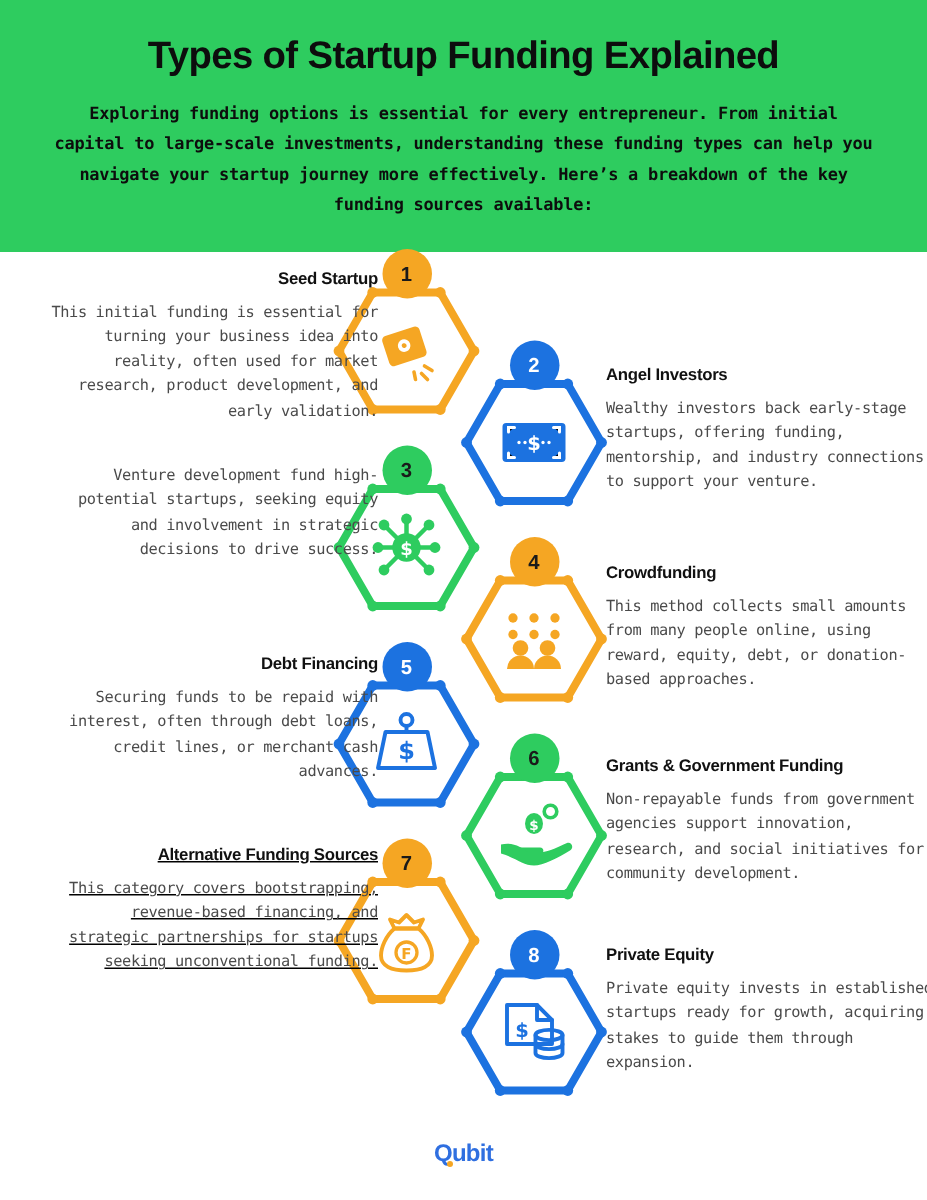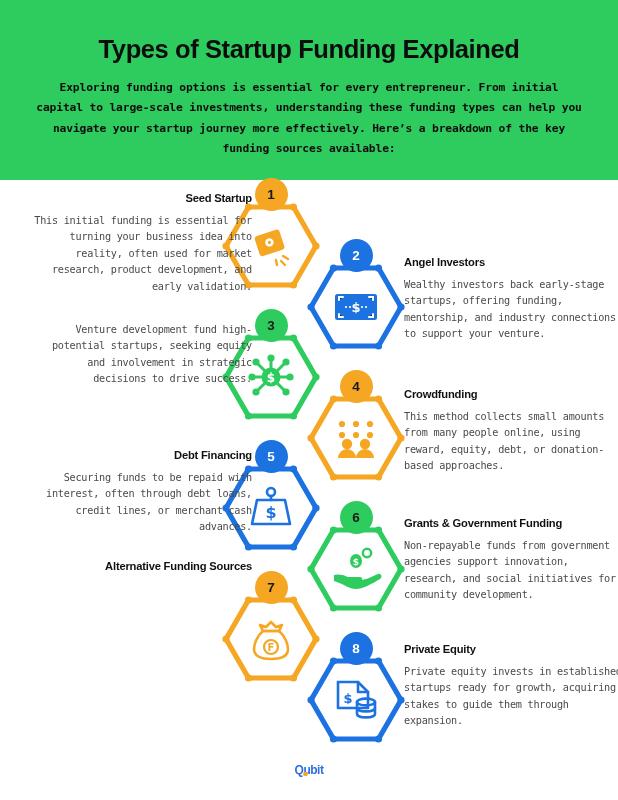--- a/index.html
+++ b/index.html
@@ -8,21 +8,21 @@
     font-family:"DejaVu Sans Mono", monospace;
     background:#ffffff;
     position:relative;
     overflow:hidden;
   }
 
   
   .header {
     background:#2ecc5f;
     width:618px;
-    padding:34px 34px 20px 34px;
+    padding:22px 34px 20px 34px;
     text-align:center;
   }
   .header-title {
     font-family:"Liberation Sans", sans-serif;
     font-weight:bold;
     font-size:25.5px;
     letter-spacing:-0.4px;
     color:#0d0d0d;
     line-height:1.2;
     padding-bottom:13px;
@@ -92,21 +92,21 @@
     bottom:0; left:0;
     width:618px;
     height:60px;
     display:flex;
     align-items:center;
     justify-content:center;
   }
   .logo {
     font-family:"Liberation Sans", sans-serif;
     font-weight:bold;
-    font-size:12px;
+    font-size:16px;
     color:#2f6fe0;
     letter-spacing:-0.5px;
     position:relative;
   }
   .logo .dot {
     position:absolute;
     width:4.5px; height:4.5px;
     border-radius:50%;
     background:#f5a623;
     left:8.5px;
@@ -303,22 +303,23 @@
         <circle cx="74.5" cy="13.0" r="3.6" fill="#F5A623"></circle>
         <g>
           <path d="M44 44h16c6 5 9 13 9 18 0 7-7 10-17 10s-17-3-17-10c0-5 3-13 9-18z" fill="none" stroke="#F5A623" stroke-width="2.6" stroke-linecap="round" stroke-linejoin="round"></path>
           <path d="M44 44l-3-6 6 2 5-5 5 5 6-2-3 6z" fill="none" stroke="#F5A623" stroke-width="2.6" stroke-linecap="round" stroke-linejoin="round"></path>
           <circle cx="52" cy="60" r="7" fill="none" stroke="#F5A623" stroke-width="2.2"></circle>
           <text x="52" y="64" text-anchor="middle" font-family="DejaVu Sans" font-size="10" font-weight="bold" fill="#F5A623">F</text>
         </g>
       </svg>
       <div class="badge" style="background:#F5A623;color:#1a1a1a">7</div>
     </div>
-    <div class="block left" style="left: 34px; top: 380px;">
+    <div class="block left" style="left: 34px; top: 396px; text-decoration: underline;">
       <h3>Alternative Funding Sources</h3>
+      <p>This category covers bootstrapping, revenue-based financing, and strategic partnerships for startups seeking unconventional funding.</p>
     </div>
     <div class="hexnode" style="left: 304px; top: 468px;">
       <svg viewBox="0 0 104 104">
         <polygon points="97.0,52.0 74.5,91.0 29.5,91.0 7.0,52.0 29.5,13.0 74.5,13.0" fill="#ffffff" stroke="#1C72E0" stroke-width="5.2" stroke-linejoin="round"></polygon>
         <circle cx="97.0" cy="52.0" r="3.6" fill="#1C72E0"></circle>
         <circle cx="74.5" cy="91.0" r="3.6" fill="#1C72E0"></circle>
         <circle cx="29.5" cy="91.0" r="3.6" fill="#1C72E0"></circle>
         <circle cx="7.0" cy="52.0" r="3.6" fill="#1C72E0"></circle>
         <circle cx="29.5" cy="13.0" r="3.6" fill="#1C72E0"></circle>
         <circle cx="74.5" cy="13.0" r="3.6" fill="#1C72E0"></circle>

